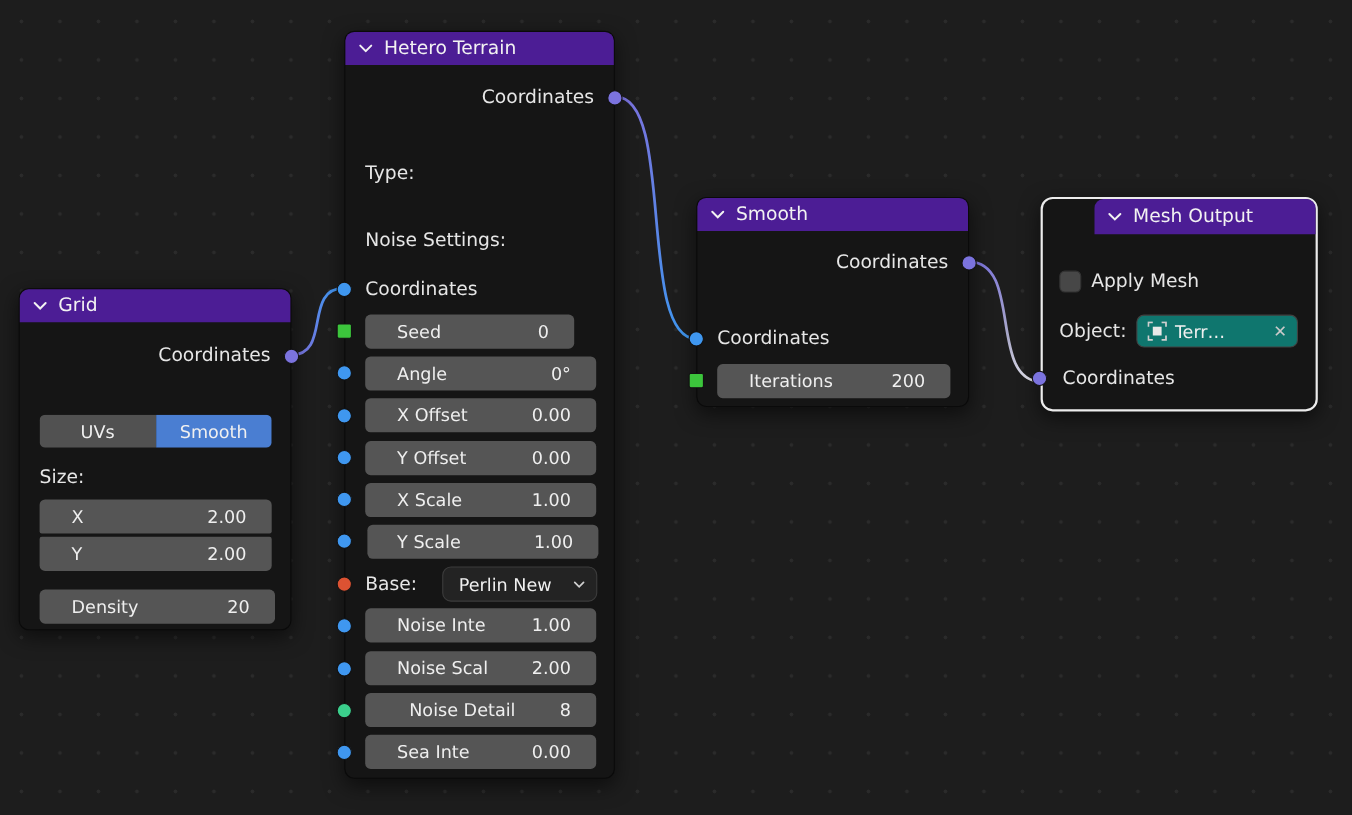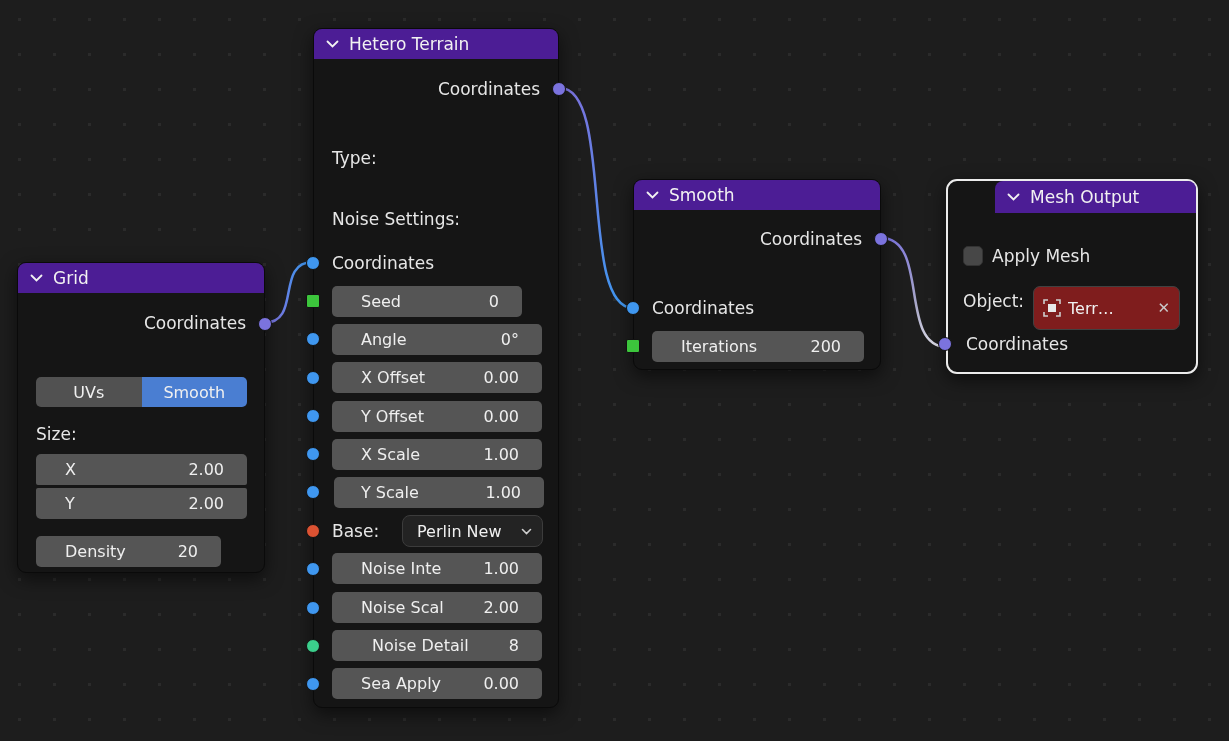--- a/index.html
+++ b/index.html
@@ -79,22 +79,22 @@
     flex: 1; display: flex; align-items: center; justify-content: center;
     background: #515151; color: #f0f0f0; cursor: pointer;
   }
   .toggle .opt.sel { background: #4a7ed2; }
 
   .checkbox {
     position: absolute; width: 20px; height: 20px;
     background: #474747; border-radius: 5px; border: 1px solid #333; cursor: pointer;
   }
   .obj-field {
-    position: absolute; height: 44px;
-    background: #7f1d1d; border: 1px solid #414141; border-radius: 7px;
+    position: absolute; height: 30px;
+    background: #0f766e; border: 1px solid #414141; border-radius: 7px;
     display: flex; align-items: center; gap: 7px;
     padding: 0 9px; font-size: 16px; color: #f0f0f0; cursor: pointer;
   }
   .obj-field .obj-name { flex: 1; white-space: nowrap; overflow: hidden; }
   .obj-field .x-btn { color: #c9c9c9; font-size: 15px; line-height: 1; cursor: pointer; }
   .obj-icon svg { width: 18px; height: 18px; display: block; }
 </style>
 </head>
 <body>
 
@@ -142,21 +142,21 @@
     <div class="srow" style="top:160px; left:18px;">Size:</div>
 
     <div class="field grp-top" style="top:191px; left:18px; width:211px;">
       <span>X</span>
       <span>2.00</span>
     </div>
     <div class="field grp-bot" style="top:225px; left:18px; width:211px;">
       <span>Y</span>
       <span>2.00</span>
     </div>
-    <div class="field" style="top:273px; left:18px; width:185px;gap:24px;">
+    <div class="field" style="top:273px; left:18px; width:214px;gap:24px;">
       <span>Density</span>
       <span>20</span>
     </div>
   </div>
 
   <div class="node" style="left:313px; top:28px; width:246px; height:680px;">
     <div class="node-header">
       <span class="chev">
         <svg viewBox="0 0 13 8">
             <path d="M1.5 1.5 L6.5 6.5 L11.5 1.5" stroke="#f2f2f2" stroke-width="1.8" fill="none" stroke-linecap="round"></path>
@@ -233,21 +233,21 @@
     </div>
     <span class="socket s-blue" style="left:-8px; top:572px;"></span>
 
     <div class="field" style="top:601px; left:18px; width:210px;padding-left:40px;">
       <span>Noise Detail</span>
       <span>8</span>
     </div>
     <span class="socket s-teal" style="left:-8px; top:610px;"></span>
 
     <div class="field" style="top:639px; left:18px; width:210px;">
-      <span>Sea Apply</span>
+      <span>Sea Inte</span>
       <span>0.00</span>
     </div>
     <span class="socket s-blue" style="left:-8px; top:648px;"></span>
   </div>
 
   <div class="node" style="left:633px; top:179px; width:248px; height:191px;">
     <div class="node-header">
       <span class="chev">
         <svg viewBox="0 0 13 8">
             <path d="M1.5 1.5 L6.5 6.5 L11.5 1.5" stroke="#f2f2f2" stroke-width="1.8" fill="none" stroke-linecap="round"></path>

